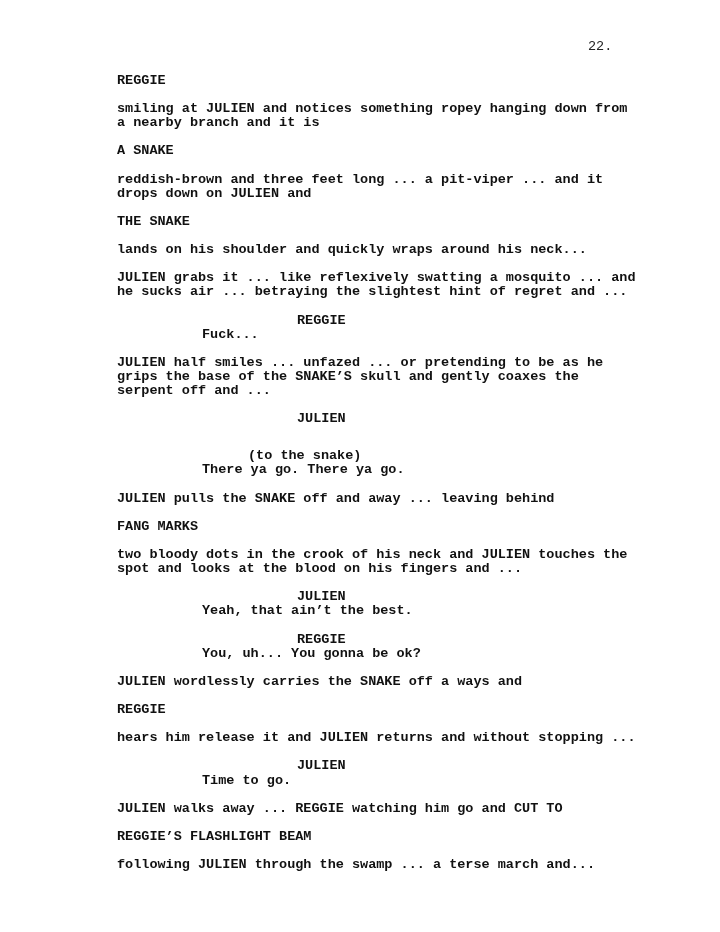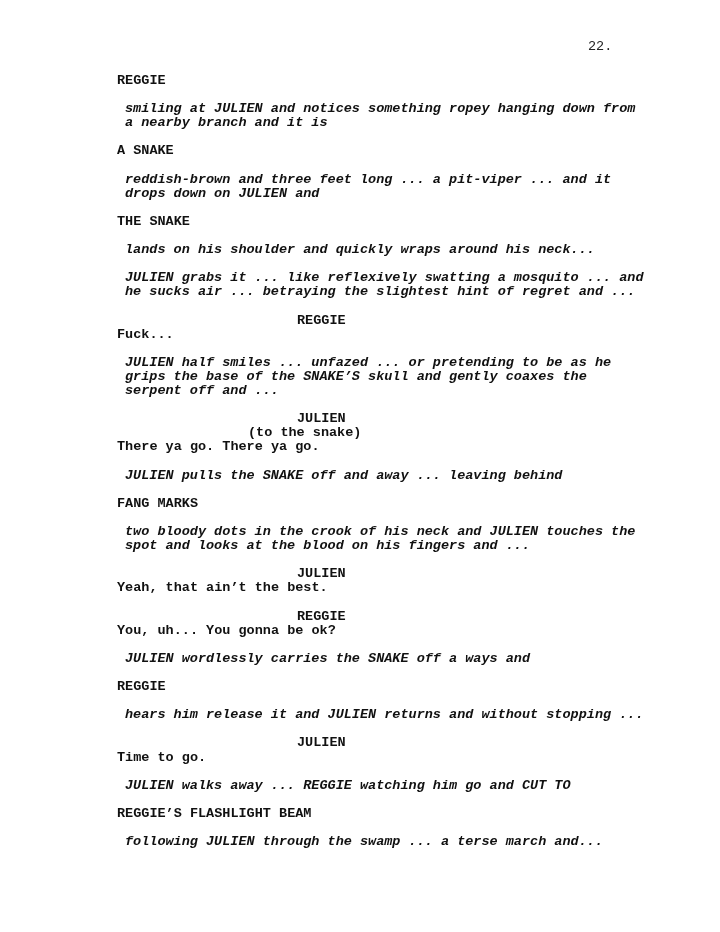--- a/index.html
+++ b/index.html
@@ -15,25 +15,25 @@
     position: absolute; left: 588px; top: 40px;
     font-weight: normal; color: #222222; letter-spacing: 0;
     line-height: 14px;
   }
   .script {
     position: absolute; left: 117px; top: 74px; width: 560px;
     font-weight: bold; line-height: 14.1px; white-space: pre;
   }
   .block { margin: 0; padding: 0; }
   .gap { height: 14.1px; }
-  .action { margin-left: 8px; font-style: italic; }
+  .action { margin-left: 0; }
   .slug { margin-left: 0; }
   .cue { margin-left: 180px; }
-  .paren { margin-left: 131px; }
-  .dialogue { }
+  .paren { margin-left: 131px; margin-top: 23px; }
+  .dialogue { margin-left: 85px; }
   .line { display: block; height: 14.1px; }
 </style>
 </head>
 <body>
 
 <div class="page">
   <div class="page-number">22.</div>
   <div class="script" id="script"><div class="block"><div class="line slug">REGGIE</div></div><div class="gap"></div><div class="block"><div class="line action">smiling at JULIEN and notices something ropey hanging down from</div><div class="line action">a nearby branch and it is</div></div><div class="gap"></div><div class="block"><div class="line slug">A SNAKE</div></div><div class="gap"></div><div class="block"><div class="line action">reddish-brown and three feet long ... a pit-viper ... and it</div><div class="line action">drops down on JULIEN and</div></div><div class="gap"></div><div class="block"><div class="line slug">THE SNAKE</div></div><div class="gap"></div><div class="block"><div class="line action">lands on his shoulder and quickly wraps around his neck...</div></div><div class="gap"></div><div class="block"><div class="line action">JULIEN grabs it ... like reflexively swatting a mosquito ... and</div><div class="line action">he sucks air ... betraying the slightest hint of regret and ...</div></div><div class="gap"></div><div class="block"><div class="line cue">REGGIE</div><div class="line dialogue">Fuck...</div></div><div class="gap"></div><div class="block"><div class="line action">JULIEN half smiles ... unfazed ... or pretending to be as he</div><div class="line action">grips the base of the SNAKE’S skull and gently coaxes the</div><div class="line action">serpent off and ...</div></div><div class="gap"></div><div class="block"><div class="line cue">JULIEN</div><div class="line paren">(to the snake)</div><div class="line dialogue">There ya go. There ya go.</div></div><div class="gap"></div><div class="block"><div class="line action">JULIEN pulls the SNAKE off and away ... leaving behind</div></div><div class="gap"></div><div class="block"><div class="line slug">FANG MARKS</div></div><div class="gap"></div><div class="block"><div class="line action">two bloody dots in the crook of his neck and JULIEN touches the</div><div class="line action">spot and looks at the blood on his fingers and ...</div></div><div class="gap"></div><div class="block"><div class="line cue">JULIEN</div><div class="line dialogue">Yeah, that ain’t the best.</div></div><div class="gap"></div><div class="block"><div class="line cue">REGGIE</div><div class="line dialogue">You, uh... You gonna be ok?</div></div><div class="gap"></div><div class="block"><div class="line action">JULIEN wordlessly carries the SNAKE off a ways and</div></div><div class="gap"></div><div class="block"><div class="line slug">REGGIE</div></div><div class="gap"></div><div class="block"><div class="line action">hears him release it and JULIEN returns and without stopping ...</div></div><div class="gap"></div><div class="block"><div class="line cue">JULIEN</div><div class="line dialogue">Time to go.</div></div><div class="gap"></div><div class="block"><div class="line action">JULIEN walks away ... REGGIE watching him go and CUT TO</div></div><div class="gap"></div><div class="block"><div class="line slug">REGGIE’S FLASHLIGHT BEAM</div></div><div class="gap"></div><div class="block"><div class="line action">following JULIEN through the swamp ... a terse march and...</div></div></div>
 </div>
 

